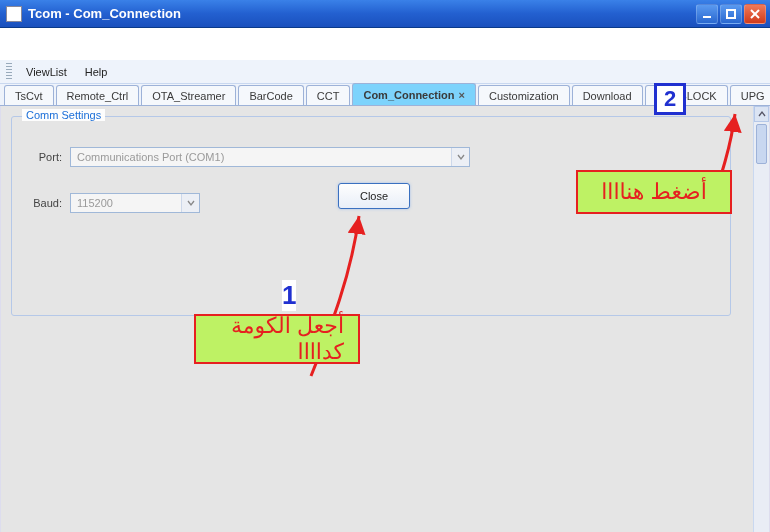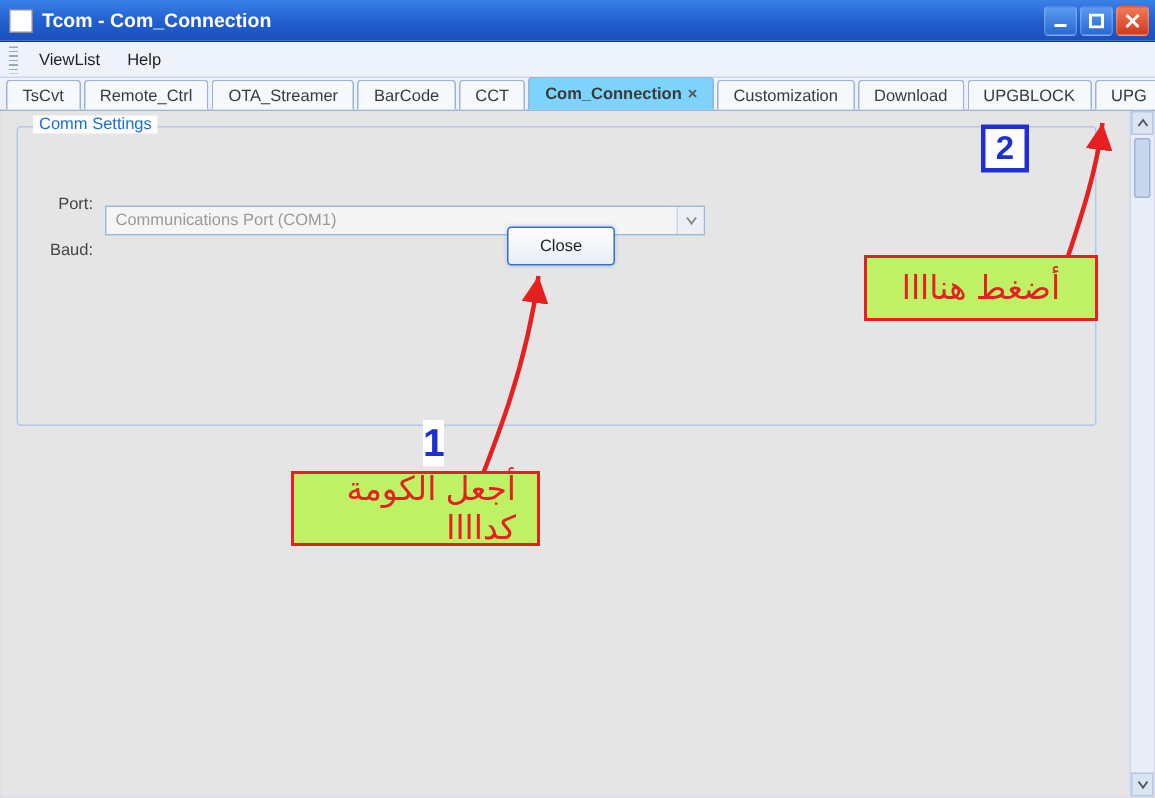--- a/index.html
+++ b/index.html
@@ -21,21 +21,21 @@
     display: flex; align-items: center; justify-content: center;
     background: linear-gradient(to bottom, #5a9af0, #2a68d0);
     cursor: default;
   }
   .titlebar .wbtn.close { background: linear-gradient(to bottom, #f07a5a, #d03a1a); }
   .titlebar .wbtn svg { stroke: #fff; stroke-width: 2; fill: none; }
 
   
   .menubar {
     height: 24px; background: #eef3fb; border-bottom: 1px solid #c9d8f0;
-    display: flex; align-items: center; padding: 0 2px; gap: 2px;
+    display: flex; align-items: center; padding: 0 2px; gap: 2px; margin-top: 32px;
   }
   .menubar .grip {
     width: 6px; height: 18px; margin: 0 4px;
     background: repeating-linear-gradient(to bottom, #9ab 0 1px, transparent 1px 3px);
   }
   .menubar .mitem { padding: 3px 8px; color: #222; }
 
   
   .tabstrip {
     height: 22px; background: #eef3fb; display: flex; align-items: flex-end;
@@ -72,21 +72,20 @@
     padding: 0 4px; color: #1a6ed8; font-size: 11px;
   }
   .formrow { position: absolute; left: 18px; display: flex; align-items: center; gap: 8px; }
   .formrow.port { top: 30px; }
   .formrow.baud { top: 76px; }
   .lbl { width: 32px; text-align: right; color: #444; }
   .combo {
     height: 20px; border: 1px solid #a0b8d8; background: #f5f5f5;
     display: flex; align-items: center; padding-left: 6px; color: #9a9a9a;
     position: relative;
-    margin-top: 22px;
   }
   .combo.port { width: 400px; }
   .combo.baud { width: 130px; }
   .combo .cbtn {
     position: absolute; right: 0; top: 0; bottom: 0; width: 18px;
     background: #eceff5; border-left: 1px solid #cdd8ea;
     display:flex; align-items:center; justify-content:center;
   }
   .closebtn {
     position: absolute; left: 326px; top: 66px; width: 72px; height: 26px;
@@ -197,20 +196,28 @@
         <div class="cbtn">
           <svg width="8" height="8">
               <path d="M1 2 L4 6 L7 2" stroke="#888" fill="none" stroke-width="1.3"></path>
             </svg>
         </div>
       </div>
     </div>
 
     <div class="formrow baud">
       <div class="lbl">Baud:</div>
+      <div class="combo baud">
+        <span>115200</span>
+        <div class="cbtn">
+          <svg width="8" height="8">
+              <path d="M1 2 L4 6 L7 2" stroke="#888" fill="none" stroke-width="1.3"></path>
+            </svg>
+        </div>
+      </div>
     </div>
 
     <div class="closebtn">
       <span>Close</span>
     </div>
   </div>
 
   <div class="scroll-v">
     <div class="arrow">
       <svg width="8" height="8">

